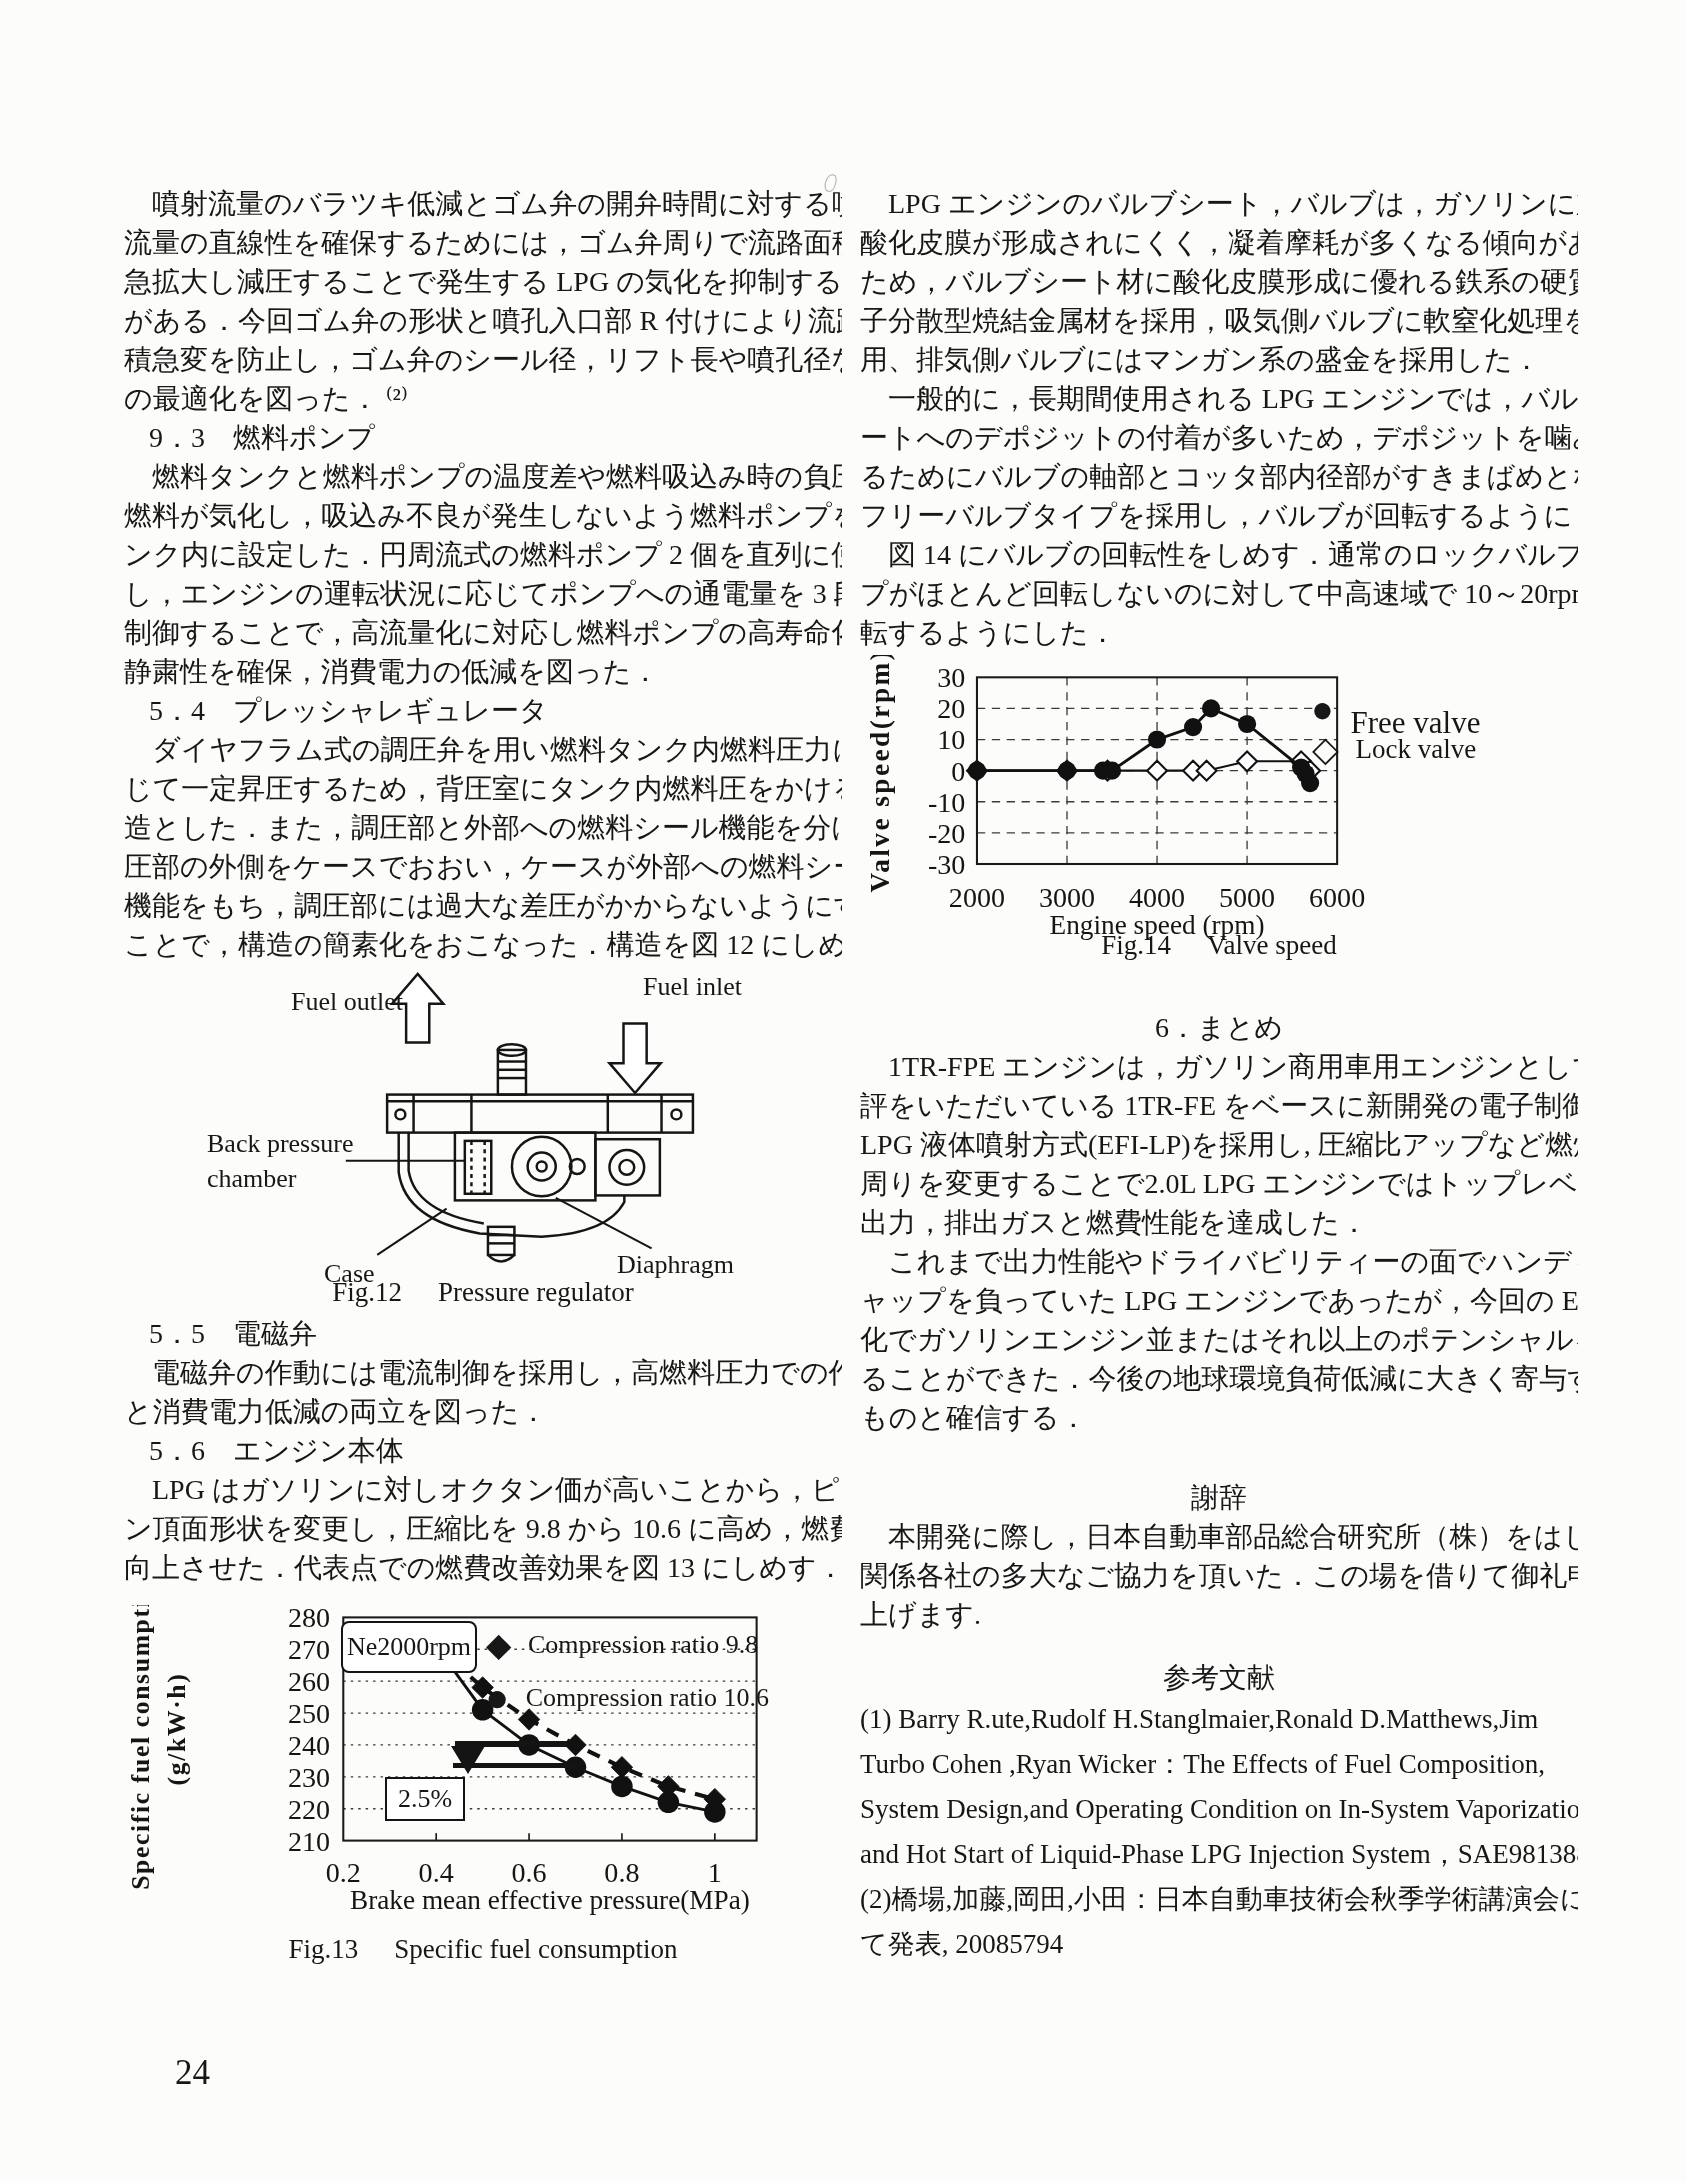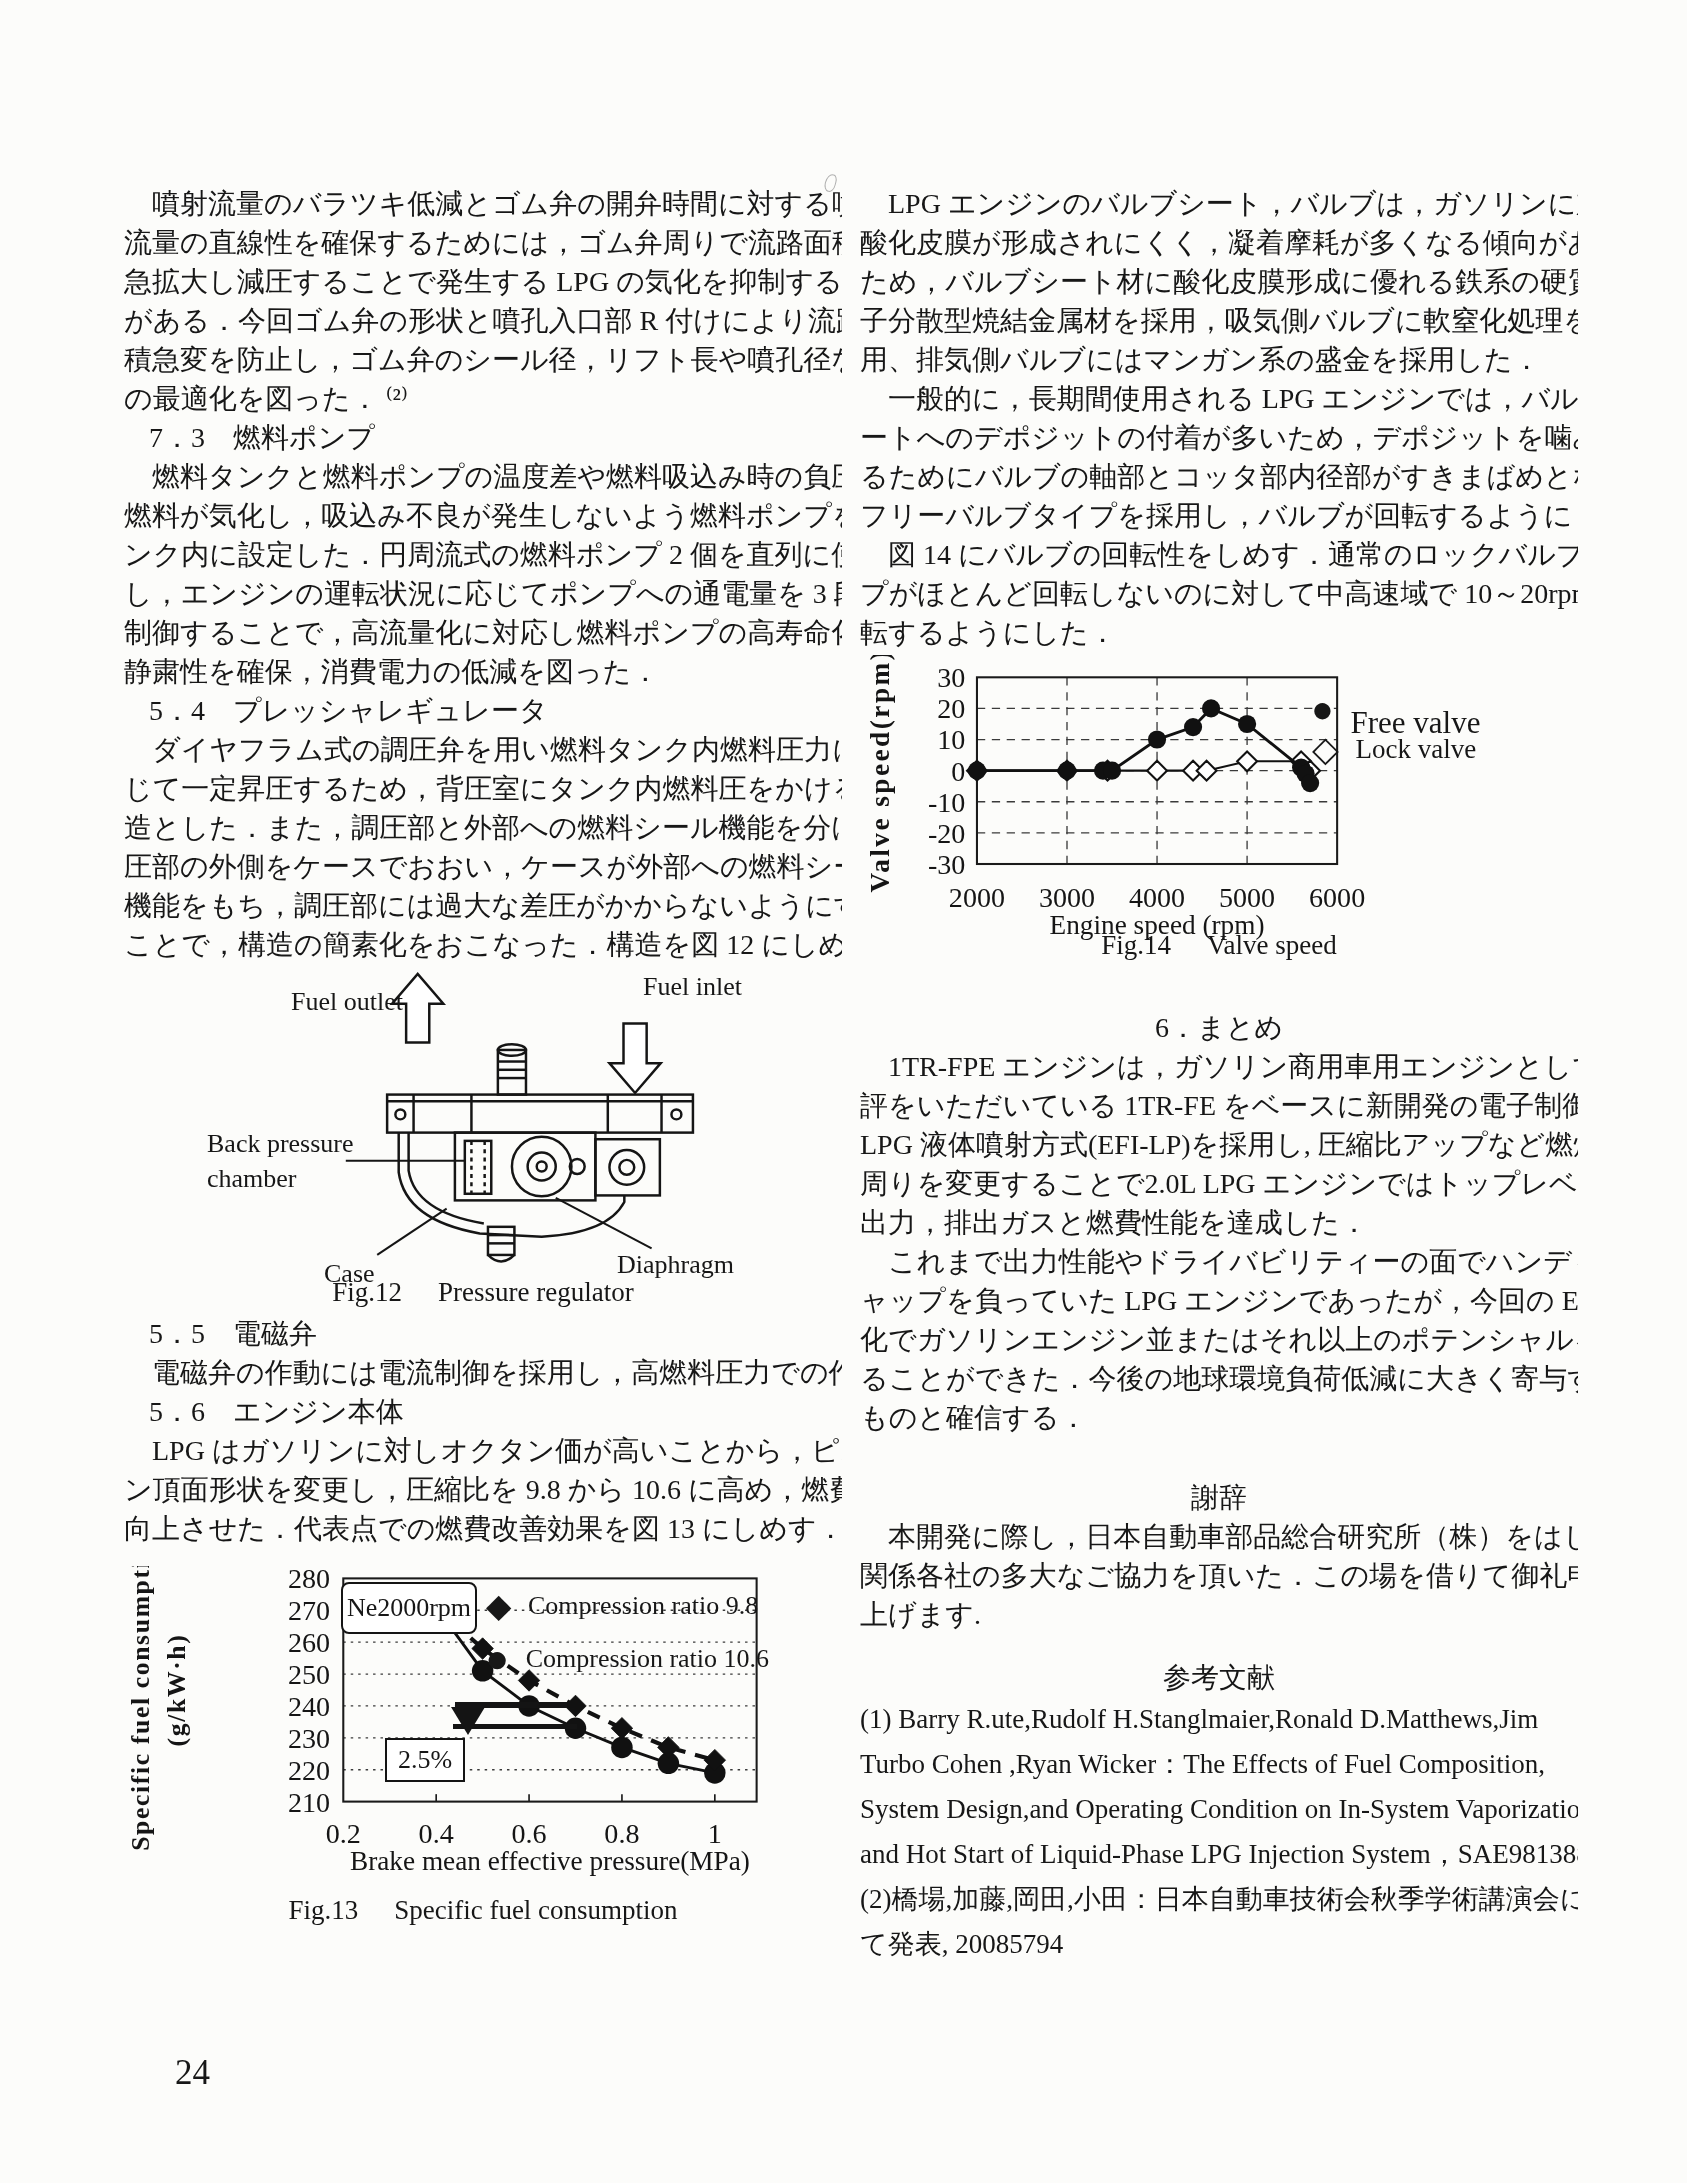--- a/index.html
+++ b/index.html
@@ -78,21 +78,21 @@
 
 <div id="col-left" class="col">
   <div class="para">
       <div class="tl">噴射流量のバラツキ低減とゴム弁の開弁時間に対する噴射</div>
       <div class="tl">流量の直線性を確保するためには，ゴム弁周りで流路面積が</div>
       <div class="tl">急拡大し減圧することで発生する LPG の気化を抑制する必要</div>
       <div class="tl">がある．今回ゴム弁の形状と噴孔入口部 R 付けにより流路面</div>
       <div class="tl">積急変を防止し，ゴム弁のシール径，リフト長や噴孔径など</div>
       <div class="tl last">の最適化を図った． ⁽²⁾</div>
     </div>
-  <div class="h">7．3　燃料ポンプ</div>
+  <div class="h">9．3　燃料ポンプ</div>
   <div class="para">
       <div class="tl">燃料タンクと燃料ポンプの温度差や燃料吸込み時の負圧で</div>
       <div class="tl">燃料が気化し，吸込み不良が発生しないよう燃料ポンプをタ</div>
       <div class="tl">ンク内に設定した．円周流式の燃料ポンプ 2 個を直列に使用</div>
       <div class="tl">し，エンジンの運転状況に応じてポンプへの通電量を 3 段階</div>
       <div class="tl">制御することで，高流量化に対応し燃料ポンプの高寿命化，</div>
       <div class="tl last">静粛性を確保，消費電力の低減を図った．</div>
     </div>
   <div class="h">5．4　プレッシャレギュレータ</div>
   <div class="para">
@@ -162,20 +162,21 @@
     <div class="diaglabel" style="left:200px;top:292px;text-align:right;">Case</div>
     <div class="diaglabel" style="left:493px;top:283px;">Diaphragm</div>
     <div class="figcap" style="top:313px;">
       <span class="no">Fig.12</span><span>Pressure regulator</span>
     </div>
   </div>
 
   <div class="h" style="margin-top:6.6px;">5．5　電磁弁</div>
   <div class="para">
       <div class="tl">電磁弁の作動には電流制御を採用し，高燃料圧力での作動</div>
+      <div class="tl last">と消費電力低減の両立を図った．</div>
     </div>
   <div class="h">5．6　エンジン本体</div>
   <div class="para">
       <div class="tl">LPG はガソリンに対しオクタン価が高いことから，ピスト</div>
       <div class="tl">ン頂面形状を変更し，圧縮比を 9.8 から 10.6 に高め，燃費を</div>
       <div class="tl last">向上させた．代表点での燃費改善効果を図 13 にしめす．</div>
     </div>
 
   <div id="fig13-box" class="figbox">
     <svg id="fig13-svg" width="718" height="310" viewBox="0 0 868 375">

